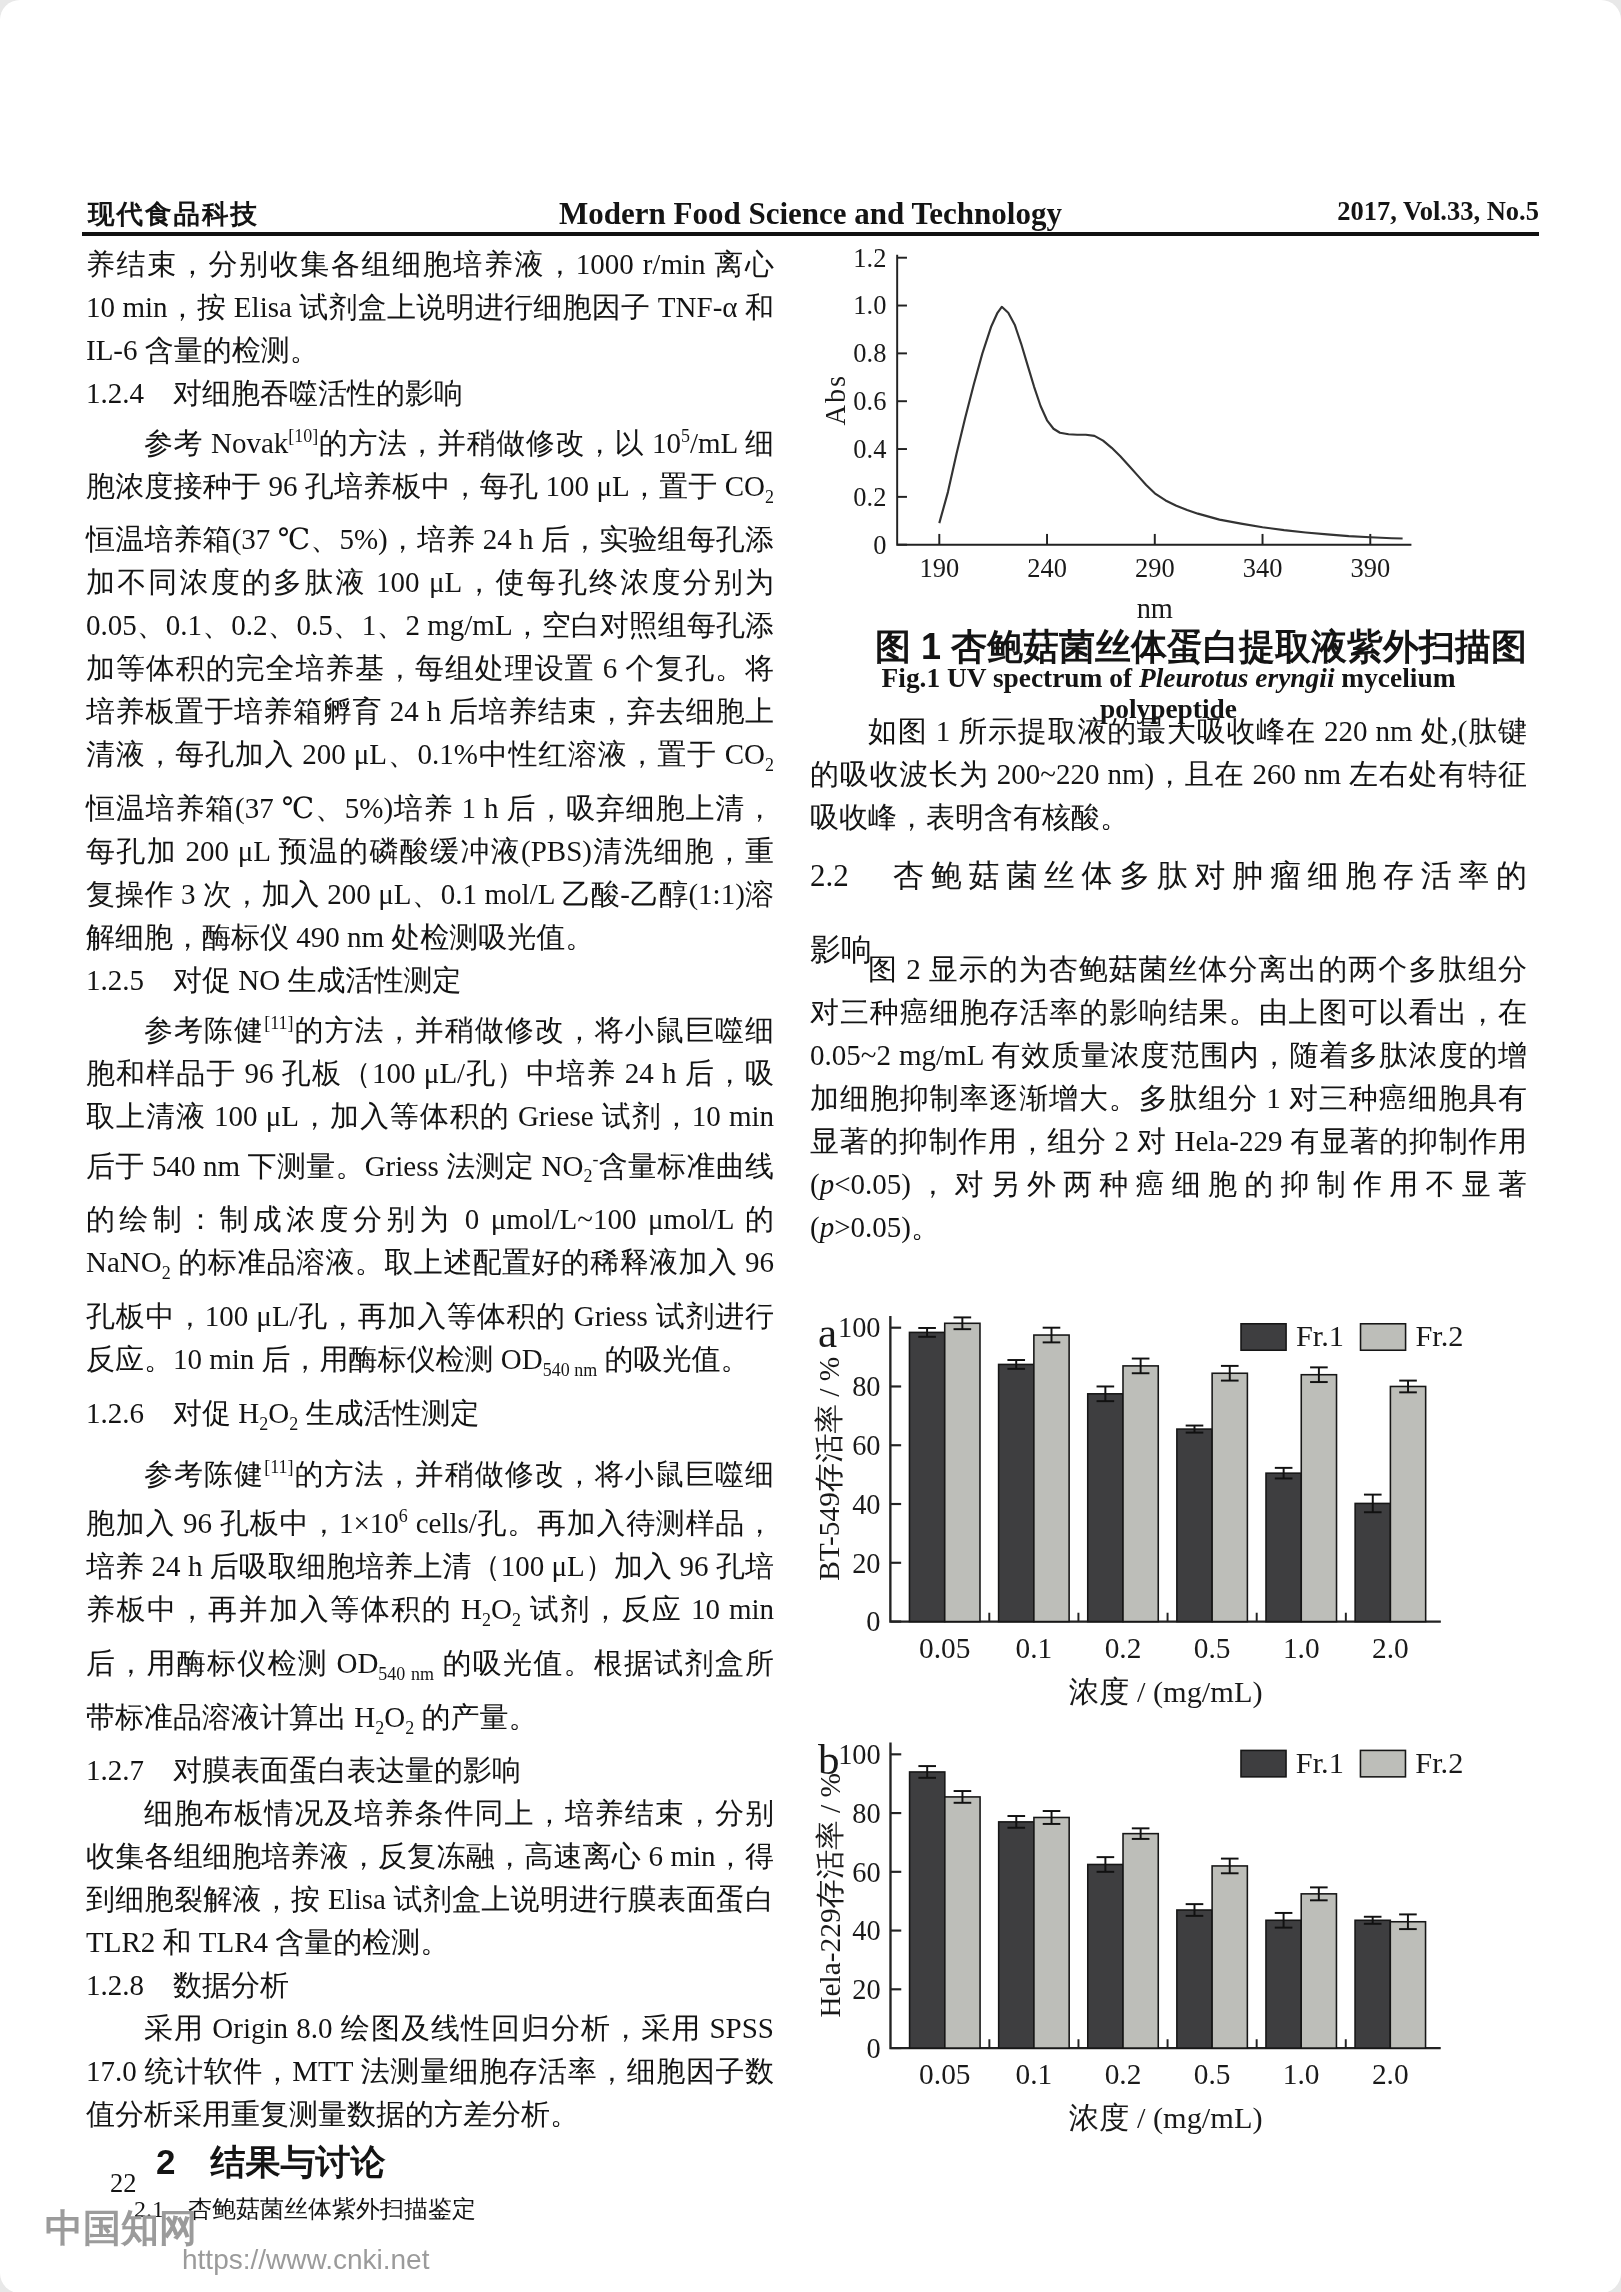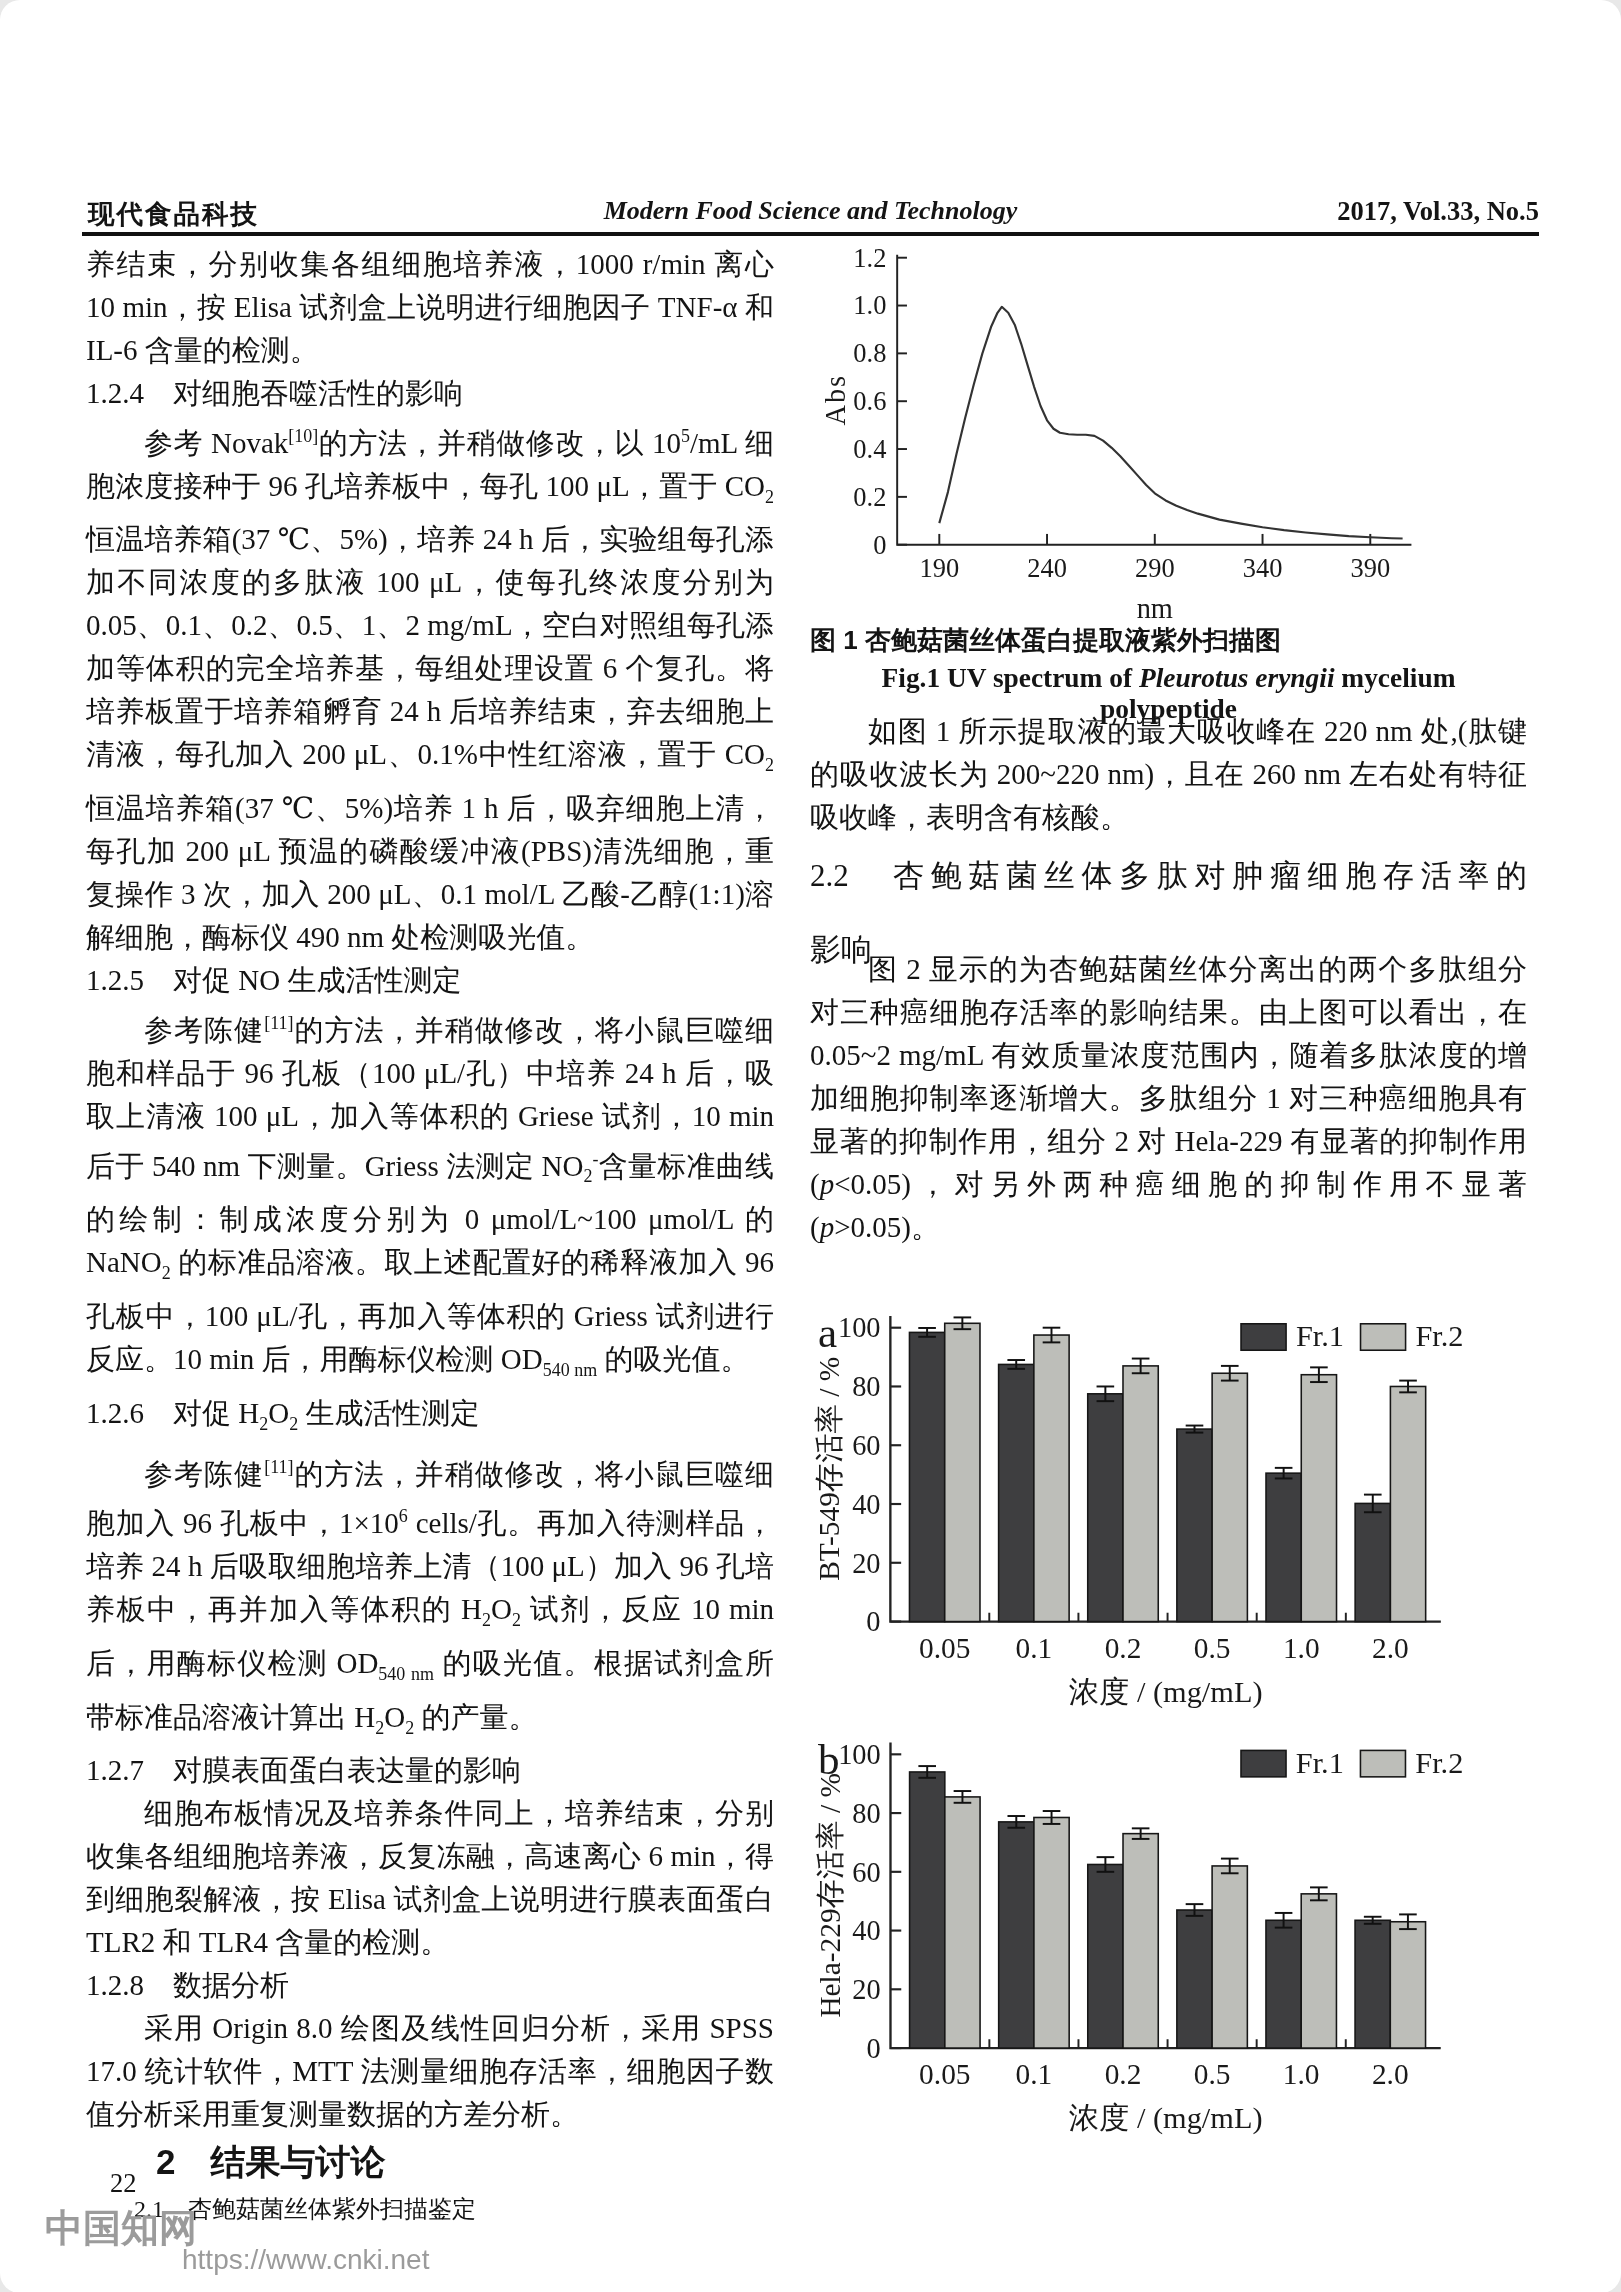--- a/index.html
+++ b/index.html
@@ -1,34 +1,34 @@
 <!DOCTYPE html>
 <html><head>
 <meta charset="utf-8">
 <style>
   html,body{margin:0;padding:0;background:#e8e8e8;}
   #page{position:relative;width:1621px;height:2293px;background:#ffffff;overflow:hidden;
         font-family:"Liberation Serif","DejaVu Serif",serif;color:#141414;border-radius:20px;}
   
   .hdr-cn{position:absolute;left:88px;top:196px;font-size:26.5px;font-weight:bold;letter-spacing:2px;}
-  .hdr-en{position:absolute;left:0;top:196px;width:1621px;text-align:center;font-size:26px;font-weight:bold;font-style:italic;}
+  .hdr-en{position:absolute;left:0;top:196px;width:1621px;text-align:center;font-size:31px;font-weight:bold;}
   .hdr-issue{position:absolute;right:82px;top:196px;font-size:26.5px;font-weight:bold;}
   .hdr-rule{position:absolute;left:82px;top:232px;width:1457px;height:3.9px;background:#111;}
   
   #leftcol{position:absolute;left:86px;top:243px;width:688px;font-size:29px;line-height:43px;text-align:justify;}
   #leftcol p{margin:0;text-indent:2em;}
   #leftcol p.noindent{text-indent:0;}
   #leftcol .subhead{margin:0;text-indent:0;}
   .h2-big{margin:25.5px 0 0 0;font-family:"Liberation Sans","DejaVu Sans",sans-serif;
           font-weight:bold;font-size:35px;line-height:51px;text-indent:0;}
   .h2-sub{margin:39px 0 0 0;font-size:24px;line-height:45px;text-indent:0;}
   
   .rc-block{position:absolute;left:810px;width:717px;}
   .rc-para{font-size:29px;line-height:43px;text-align:justify;text-indent:2em;}
-  .cap-cn{text-align:left;font-family:"Liberation Sans","DejaVu Sans",sans-serif;font-weight:600;font-size:26px;}
+  .cap-cn{text-align:right;font-family:"Liberation Sans","DejaVu Sans",sans-serif;font-weight:600;font-size:36px;}
   .cap-en{text-align:center;font-weight:bold;font-size:27.4px;}
   .h22-line1{font-size:31px;line-height:45px;text-align:justify;text-align-last:justify;}
   .h22-line2{font-size:31px;line-height:45px;margin-top:31px;}
   sub,sup{font-size:0.62em;}
   
   .chart{position:absolute;}
   svg text{font-family:"Liberation Serif","DejaVu Serif",serif;fill:#1a1a1a;}
   
   .pageno{position:absolute;left:110px;top:2168px;font-size:26.5px;}
   .wm-cn{position:absolute;left:45px;top:2203px;font-family:"Liberation Sans","DejaVu Sans",sans-serif;

